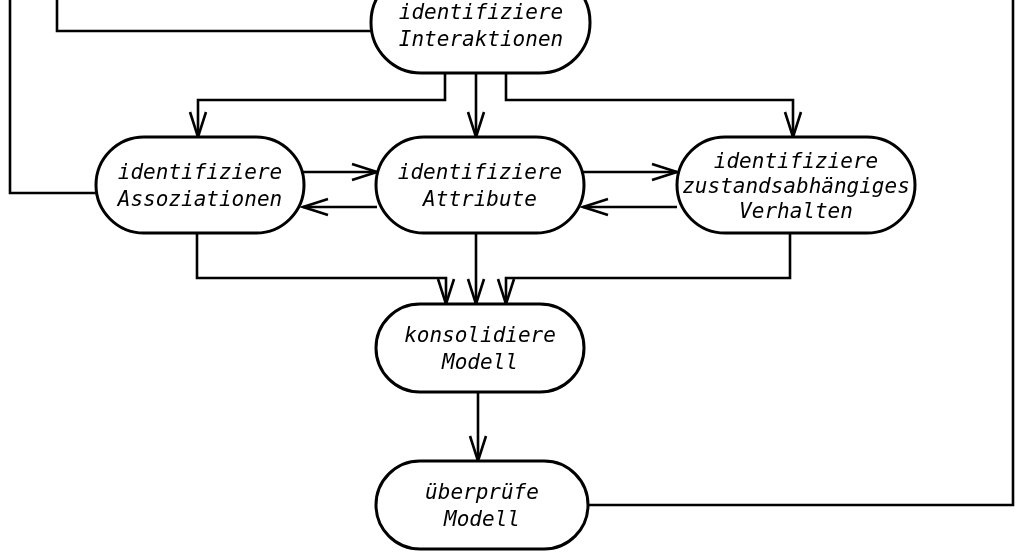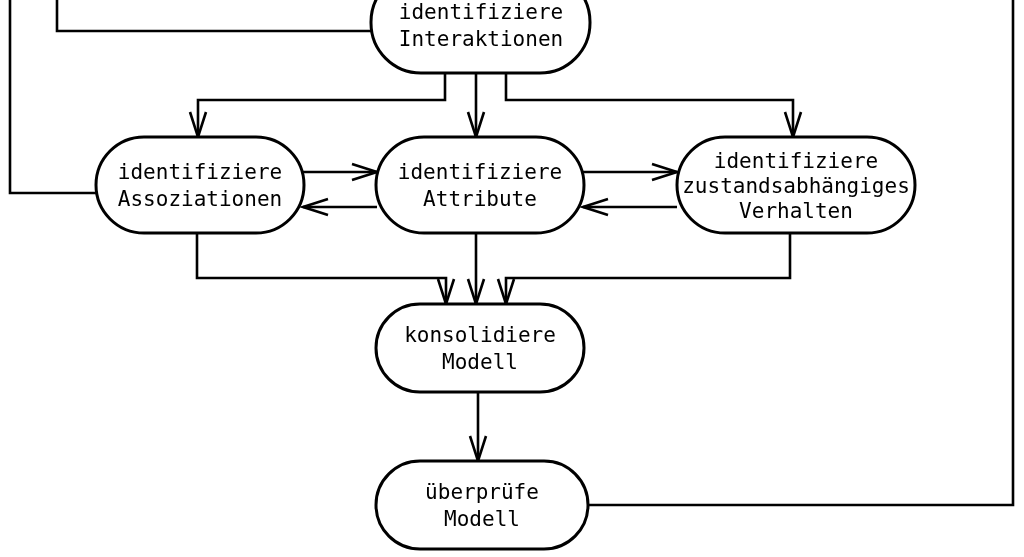--- a/index.html
+++ b/index.html
@@ -9,20 +9,21 @@
   }
   body {
     font-family: "DejaVu Sans Mono", "Liberation Mono", monospace;
   }
   #canvas-wrap {
     position: relative;
     width: 1024px;
     height: 557px;
     background: #ffffff;
     overflow: hidden;
+    font-style: italic;
   }
   svg#diagram {
     display: block;
     width: 1024px;
     height: 557px;
   }
   .node-shape {
     fill: #ffffff;
     stroke: #000000;
     stroke-width: 3;

